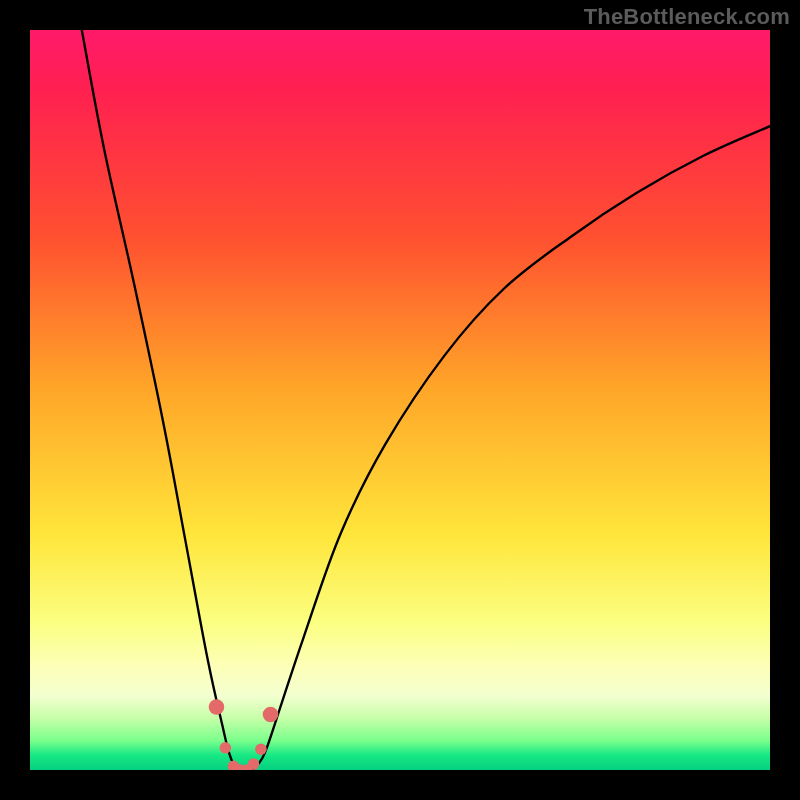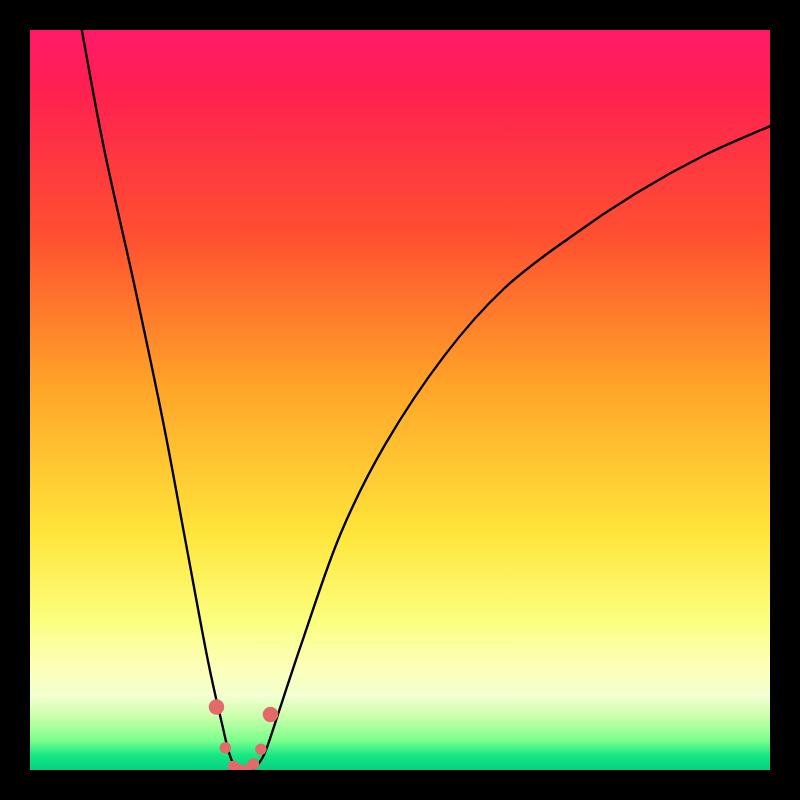--- a/index.html
+++ b/index.html
@@ -61,20 +61,21 @@
     inset: 0;
     width: 100%;
     height: 100%;
     z-index: 5;
   }
 </style>
 </head>
 <body>
 
 <div class="frame">
+  <div class="watermark">TheBottleneck.com</div>
 
   <div class="plot-area">
     <div class="gradient-bg"></div>
     <svg class="curve" viewBox="0 0 100 100" preserveAspectRatio="none">
       <path id="curve-path" fill="none" stroke="#000" stroke-width="0.32" stroke-linejoin="round" stroke-linecap="round" d="M 7.00 0.00 C 7.54 2.88, 8.74 9.88, 10.00 16.00 C 11.26 22.12, 12.56 27.34, 14.00 34.00 C 15.44 40.66, 16.74 46.70, 18.00 53.00 C 19.26 59.30, 19.92 63.24, 21.00 69.00 C 22.08 74.76, 23.10 80.50, 24.00 85.00 C 24.90 89.50, 25.46 91.66, 26.00 94.00 C 26.54 96.34, 26.64 96.92, 27.00 98.00 C 27.36 99.08, 27.64 99.64, 28.00 100.00 C 28.36 100.36, 28.64 100.00, 29.00 100.00 C 29.36 100.00, 29.64 100.18, 30.00 100.00 C 30.36 99.82, 30.64 99.54, 31.00 99.00 C 31.36 98.46, 31.46 98.44, 32.00 97.00 C 32.54 95.56, 33.10 93.70, 34.00 91.00 C 34.90 88.30, 35.56 86.14, 37.00 82.00 C 38.44 77.86, 40.02 72.68, 42.00 68.00 C 43.98 63.32, 45.48 60.32, 48.00 56.00 C 50.52 51.68, 53.12 47.78, 56.00 44.00 C 58.88 40.22, 60.94 37.88, 64.00 35.00 C 67.06 32.12, 69.76 30.34, 73.00 28.00 C 76.24 25.66, 78.76 23.98, 82.00 22.00 C 85.24 20.02, 87.76 18.62, 91.00 17.00 C 94.24 15.38, 98.38 13.72, 100.00 13.00"></path>
       <g id="marker-group">
           <circle cx="25.20" cy="91.50" r="1.05" fill="#e46a6a"></circle>
           <circle cx="26.40" cy="97.00" r="0.78" fill="#e46a6a"></circle>
           <circle cx="27.50" cy="99.50" r="0.78" fill="#e46a6a"></circle>
           <circle cx="28.40" cy="100.00" r="0.78" fill="#e46a6a"></circle>

